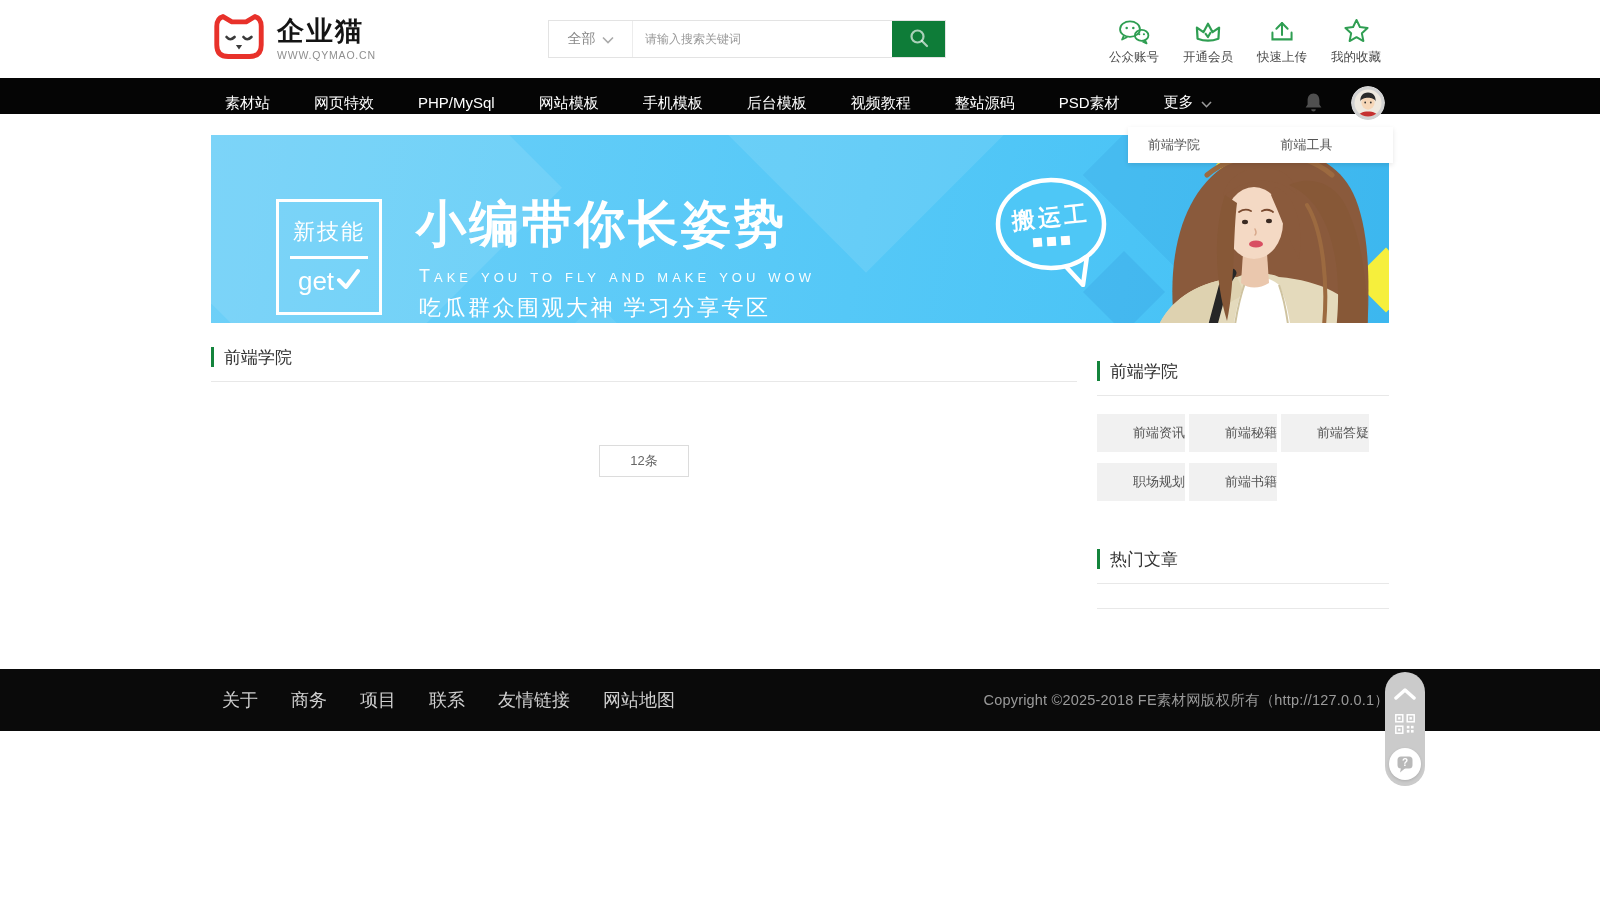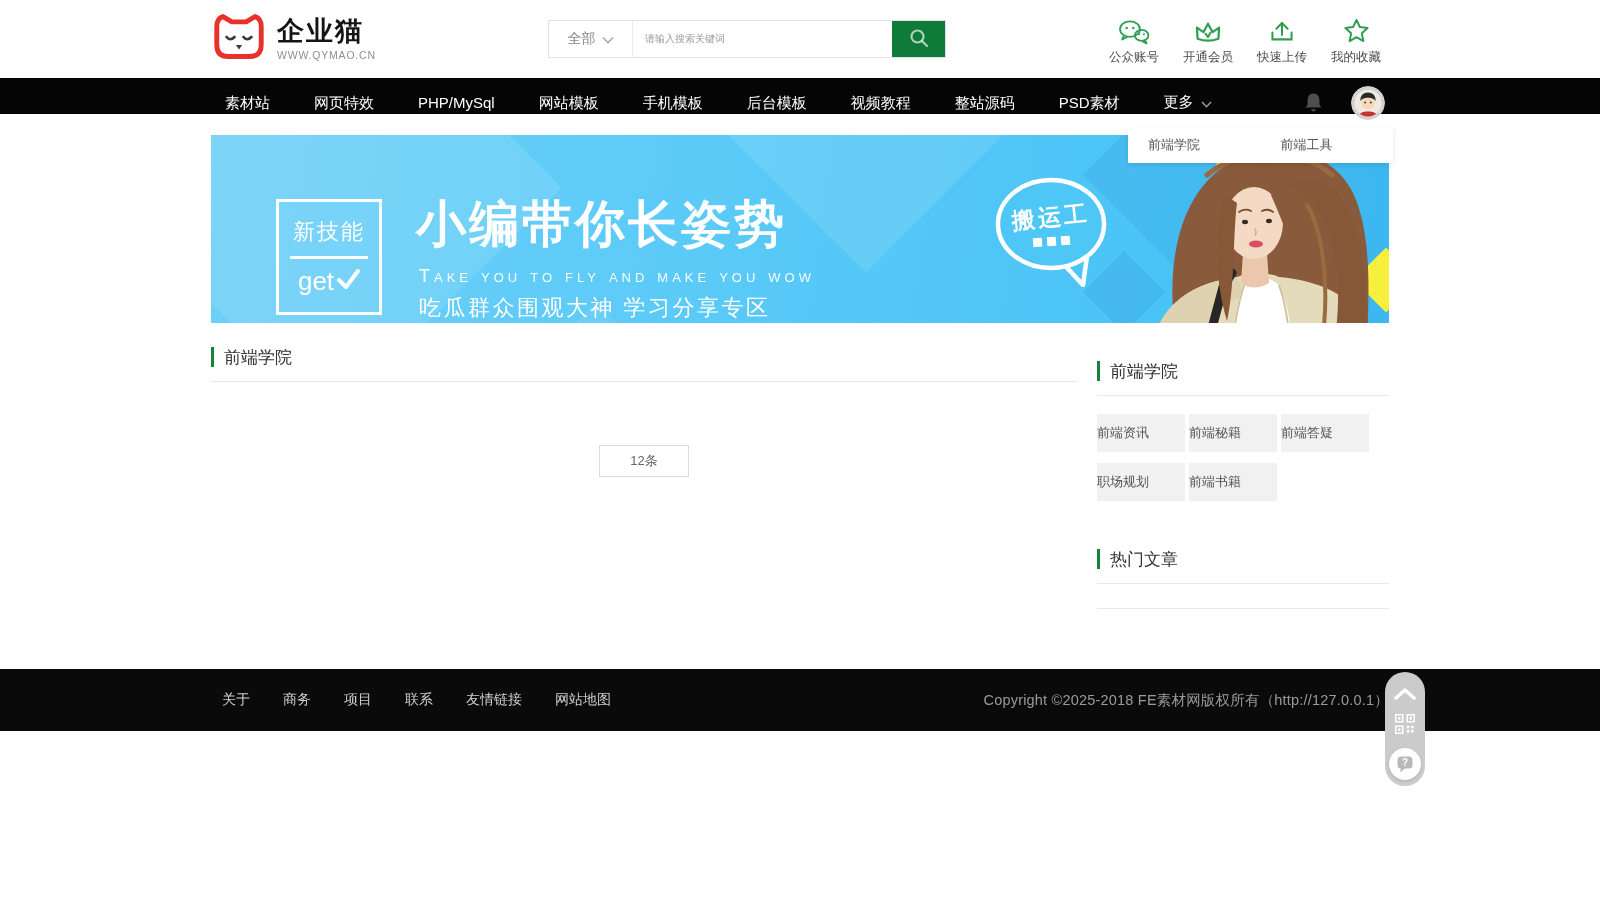--- a/index.html
+++ b/index.html
@@ -16,22 +16,22 @@
   .site-header .container { height:78px; display:flex; align-items:center; }
   .logo { display:flex; align-items:center; gap:10px; cursor:pointer; }
   .logo-text { display:flex; flex-direction:column; justify-content:center; }
   .logo-title { font-size:27px; font-weight:bold; color:#141414; letter-spacing:2px; line-height:1.1; }
   .logo-sub { font-size:10.5px; color:#8f8f8f; letter-spacing:.8px; margin-top:2px; }
 
   .search-box { position:absolute; left:337px; top:20px; width:398px; height:38px;
     border:1px solid #e3e3e3; display:flex; align-items:stretch; background:#fff; }
   .search-cat { width:84px; display:flex; align-items:center; justify-content:center; gap:6px;
     font-size:14px; color:#888; border-right:1px solid #ececec; cursor:pointer; }
-  .search-input { flex:1; border:none; outline:none; padding:0 12px; font-size:10px; color:#333;
-    font-family:Liberation Mono, monospace; }
+  .search-input { flex:1; border:none; outline:none; padding:0 12px; font-size:12px; color:#333;
+    font-family:Liberation Serif, serif; }
   .search-input::placeholder { color:#9a9a9a; }
   .search-btn { width:53px; background:#0e7c38; border:none; display:flex; align-items:center;
     justify-content:center; cursor:pointer; }
 
   .header-actions { margin-left:auto; display:flex; gap:8px; }
   .h-action { width:66px; text-align:center; cursor:pointer; }
   .h-action .ico { height:32px; display:flex; align-items:flex-end; justify-content:center; }
   .h-action .lbl { font-size:12.5px; color:#4a4a4a; margin-top:4px;text-align:center; }
 
   
@@ -89,29 +89,29 @@
   .sec-title { display:flex; align-items:center; font-size:17px; color:#333; font-weight:500; height:24px; }
   .sec-title::before { content:""; width:3px; height:20px; background:#14843c; margin-right:10px; }
   .sec-hr { border-bottom:1px solid #e8e8e8; margin-top:12px; }
 
   .pagination-wrap { text-align:center; margin-top:63px; }
   .page-count { display:inline-block; border:1px solid #dcdcdc; padding:6px 30px; font-size:13px;
     color:#666; background:#fff; }
 
   .tag-list { display:flex; flex-wrap:wrap; gap:11px 4px; margin-top:18px; }
   .tag { width:88px; padding:10px 0; background:#f1f1f1; color:#555; font-size:13px;
-    text-align:left; cursor:pointer; }
+    text-align:right; cursor:pointer; }
   .side-block-hot1 { margin-top:46px; }
   .side-block-hot2 { margin-top:24px; }
 
   
   .site-footer { background:#0a0a0a; height:62px; }
   .site-footer .container { height:62px; display:flex; align-items:center; }
   .footer-links { display:flex; gap:33px; padding-left:11px; }
-  .footer-link { color:#cfcfcf; font-size:14px; text-decoration:none; cursor:pointer; }
+  .footer-link { color:#cfcfcf; font-size:18px; text-decoration:none; cursor:pointer; }
   .copyright { margin-left:auto; color:#9a9a9a; font-size:14.5px; letter-spacing:.2px; }
 
   
   .float-widget { position:fixed; right:175px; top:672px; width:40px; z-index:50; }
   .float-pill { background:#cbcbcb; border-radius:20px; padding:16px 0 6px; display:flex;
     flex-direction:column; align-items:center; gap:14px; }
   .pill-btn { cursor:pointer; display:flex; }
   .help-circle { width:32px; height:32px; background:#fff; border-radius:50%; display:flex;
     align-items:center; justify-content:center; cursor:pointer; box-shadow:0 1px 3px rgba(0,0,0,.15); }
   .help-bubble { position:relative; width:18px; height:18px; }

